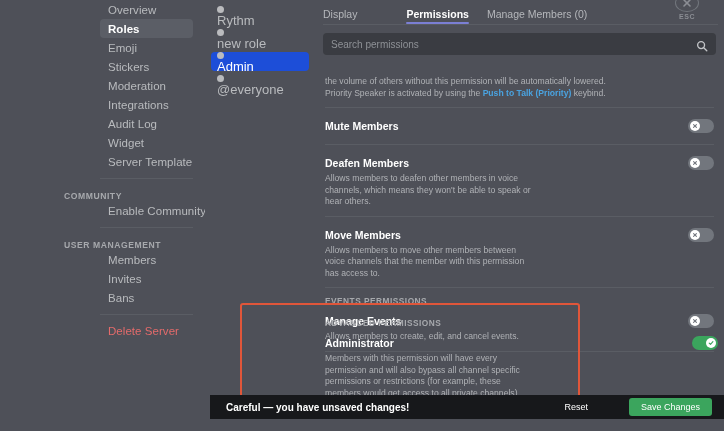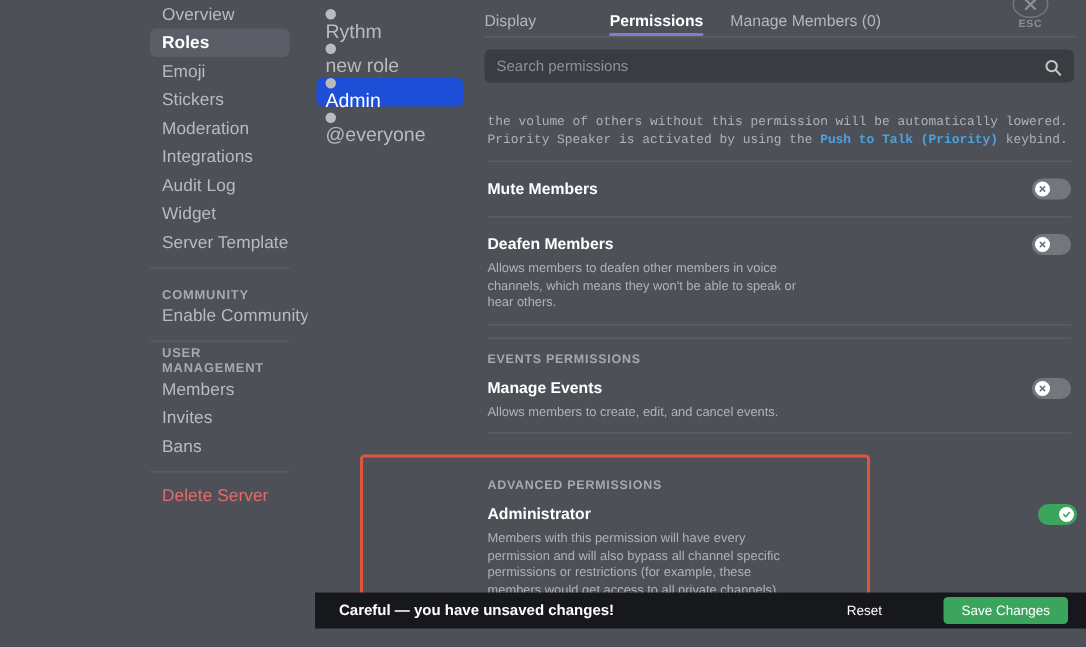--- a/index.html
+++ b/index.html
@@ -28,21 +28,21 @@
     padding:0 8px;
     border-radius:4px;
     font-size:11.5px;
     color:#b9bbbe;
     letter-spacing:.05px;
     white-space:nowrap;
   }
   .nav-item.selected { background:#5b5e66; color:#fff; font-weight:bold; }
   .nav-item.danger { color:#e46b6b; }
   .nav-header {
-    margin:0 12px 0 100px;
+    margin:0 12px 0 56px;
     padding:0 8px;
     height:16px;
     display:flex; align-items:flex-end;
     font-size:8.6px;
     font-weight:bold;
     letter-spacing:.55px;
     color:#a7a9ad;
   }
   .badge-new {
     position:absolute; right:-47px; top:1px;
@@ -131,21 +131,20 @@
     font-family:"Liberation Sans", sans-serif;
   }
   .search-box input::placeholder { color:#8e9196; }
   .search-icon { width:12px; height:12px; flex:0 0 auto; }
 
   .trunc-desc {
     padding:21px 10px 0 10px;
     font-size:8.6px;
     line-height:11.5px;
     color:#b0b2b6;
-    font-family:Liberation Mono, monospace;
   }
   .trunc-desc a { color:#4aa3e0; font-weight:bold; text-decoration:none; }
 
   
   .perm-block { padding:0 10px; }
   .perm-row {
     display:flex; align-items:center; justify-content:space-between;
     height:20px;
   }
   .perm-name { font-size:10.5px; font-weight:bold; color:#fff; }
@@ -398,20 +397,34 @@
                 <line x1="7.4" y1="2.6" x2="2.6" y2="7.4"></line>
             </svg>
           </span>
         </span>
       </div>
       <div class="perm-desc">Allows members to deafen other members in voice channels, which means they won't be able to speak or hear others.</div>
     </div>
 
     <div class="perm-sep"></div>
 
+    <div class="perm-block">
+      <div class="perm-row">
+        <span class="perm-name">Move Members</span>
+        <span class="toggle">
+          <span class="knob">
+            <svg viewBox="0 0 10 10" stroke="#72767d" stroke-width="1.8" stroke-linecap="round">
+              <line x1="2.6" y1="2.6" x2="7.4" y2="7.4"></line>
+                <line x1="7.4" y1="2.6" x2="2.6" y2="7.4"></line>
+            </svg>
+          </span>
+        </span>
+      </div>
+      <div class="perm-desc">Allows members to move other members between voice channels that the member with this permission has access to.</div>
+    </div>
 
     <div class="perm-sep"></div>
 
     <div class="section-label">EVENTS PERMISSIONS</div>
     <div class="perm-block">
       <div class="perm-row">
         <span class="perm-name">Manage Events</span>
         <span class="toggle">
           <span class="knob">
             <svg viewBox="0 0 10 10" stroke="#72767d" stroke-width="1.8" stroke-linecap="round">

